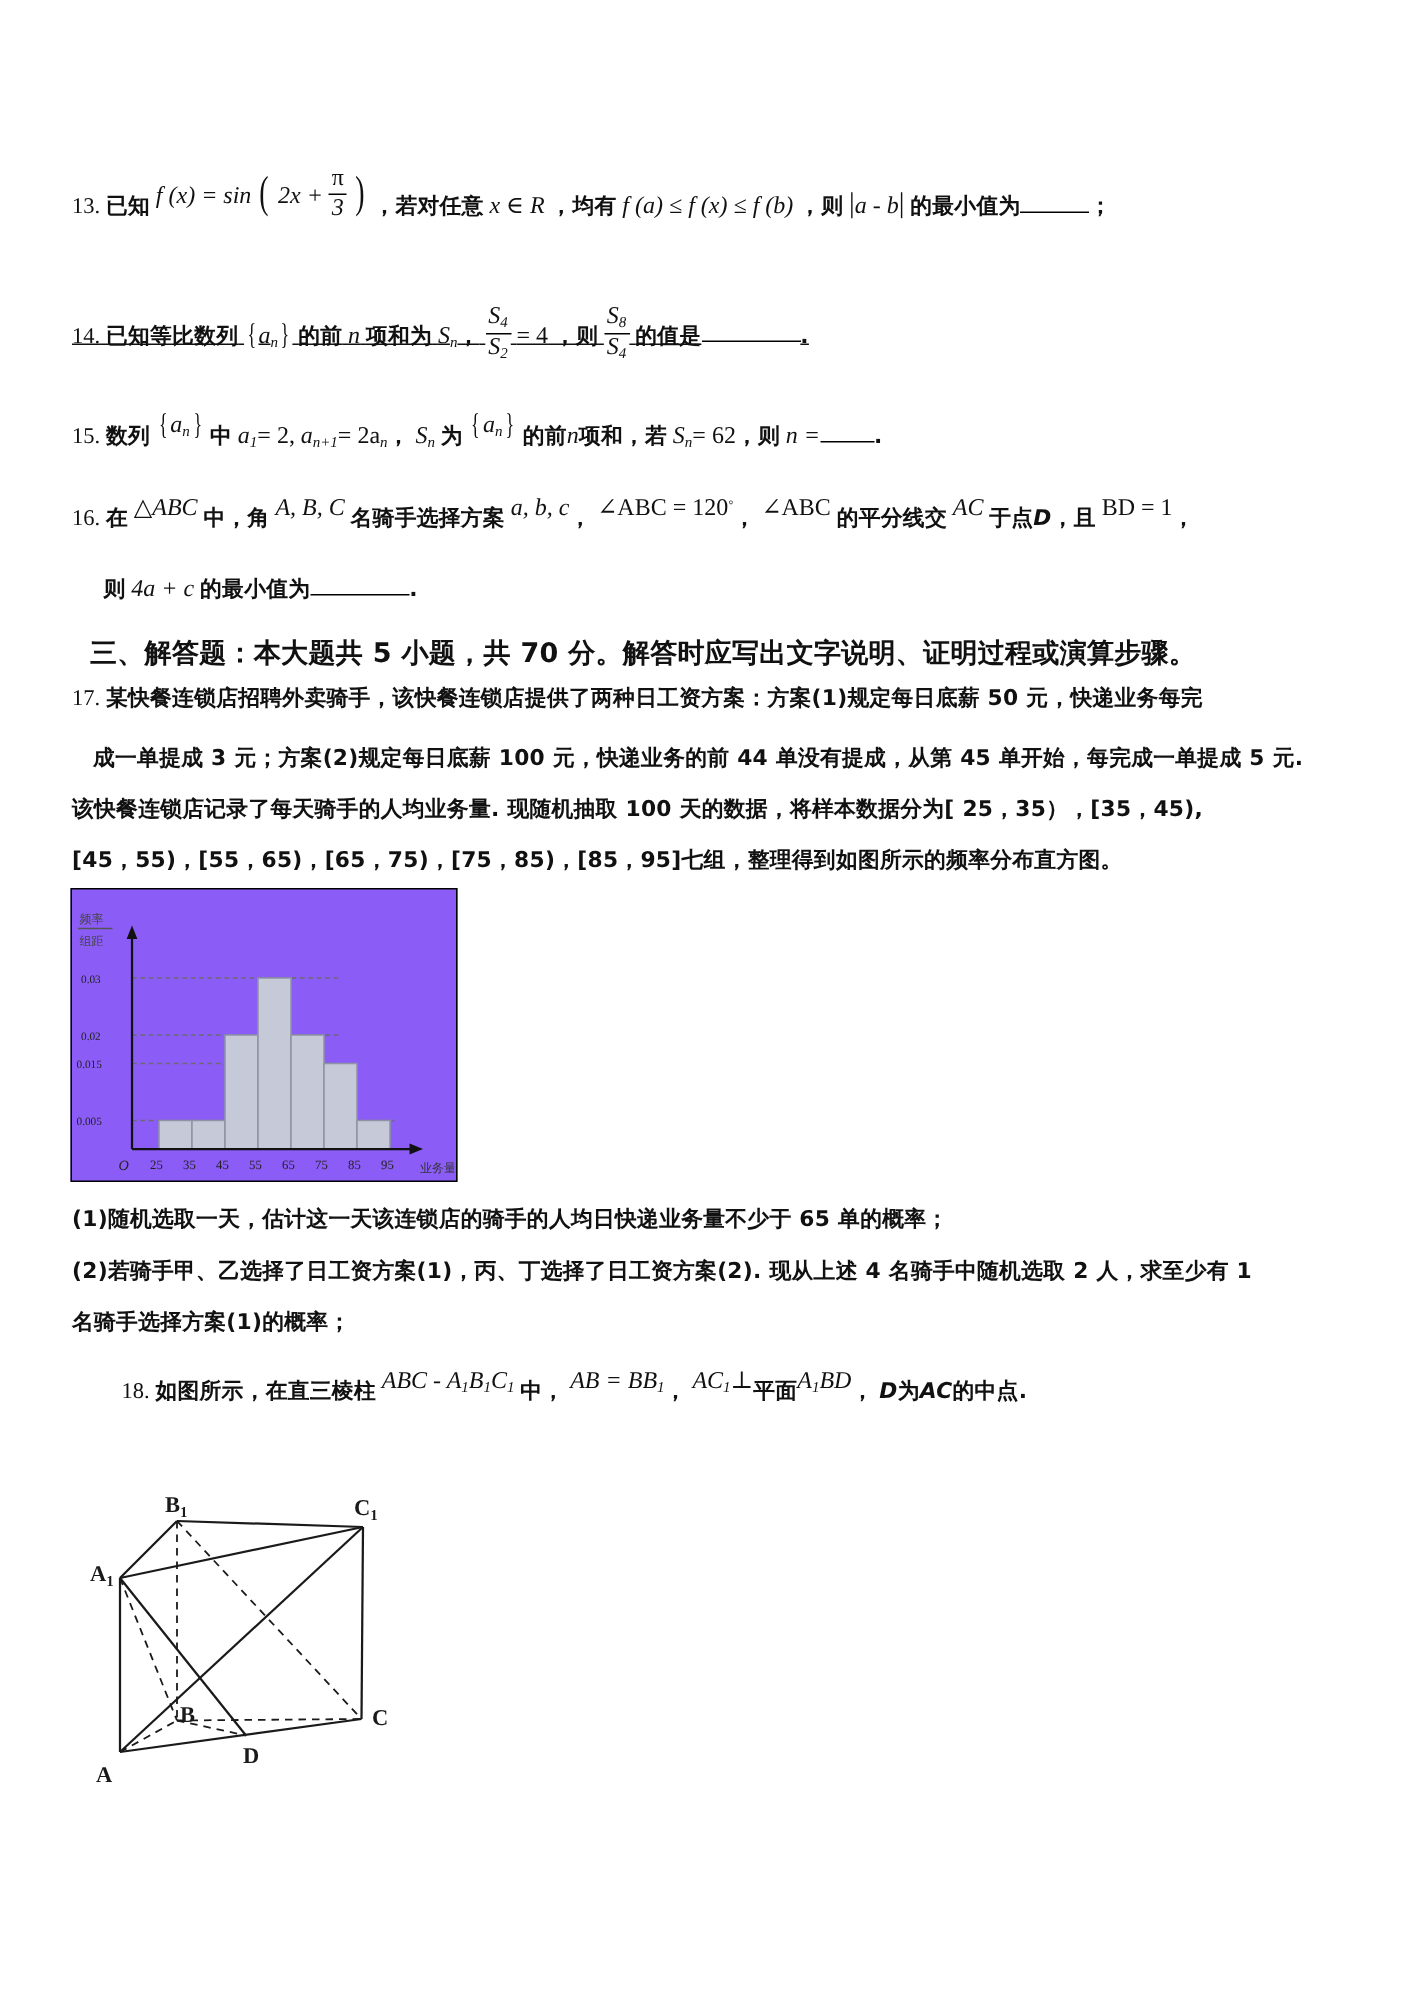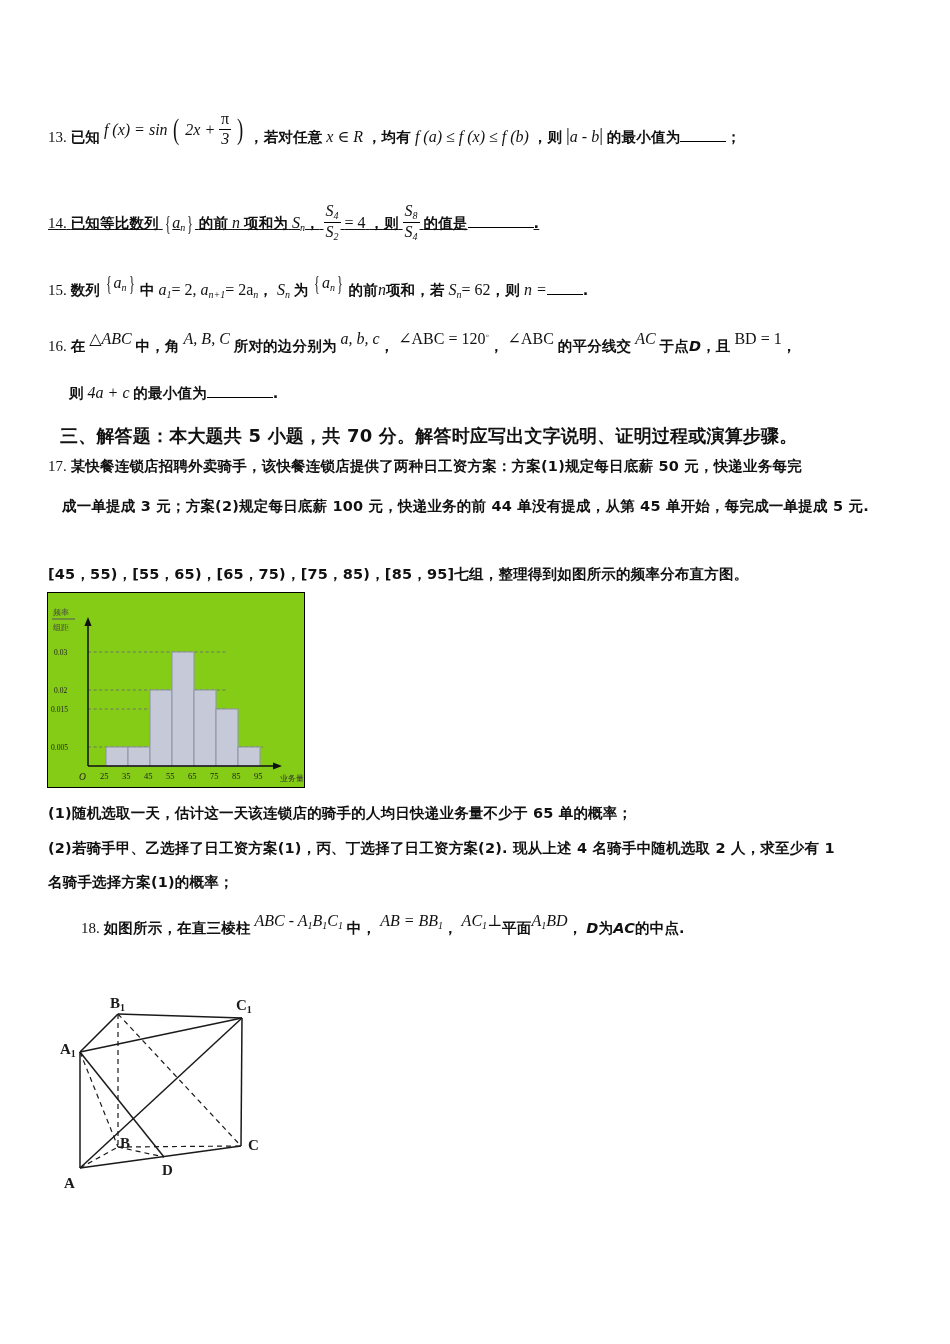--- a/index.html
+++ b/index.html
@@ -108,21 +108,21 @@
   }
 
   
   #histogram-figure {
     position: absolute;
     left: 47px;
     top: 592px;
     width: 258px;
     height: 196px;
     border: 1.4px solid #000;
-    background: #84cc16;
+    background: #8b5cf6;
     box-sizing: border-box;
   }
   #histogram-svg { display: block; }
 
   
   #prism-figure {
     position: absolute;
     left: 52px;
     top: 992px;
     width: 260px;
@@ -205,21 +205,21 @@
     <span class="mi">S</span><span class="sub mi">n</span><span class="mr">= 62</span><span class="cn">，则</span>
     <span class="mi">n =</span><span class="blank-l"></span><span class="cn">.</span>
   </div>
 
   <div class="qline" style="left:48px; top:335px;">
     <span class="num">16.</span>
     <span class="cn">在</span>
     <span class="raise mi">△ABC</span>
     <span class="cn">中，角</span>
     <span class="raise mi">A, B, C</span>
-    <span class="cn">所对的边分别为</span>
+    <span class="cn">名骑手选择方案</span>
     <span class="raise mi">a, b, c</span><span class="cn">，</span>
     <span class="raise mr">∠ABC = 120</span><span class="raise sup">◦</span><span class="cn">，</span>
     <span class="raise mr">∠ABC</span>
     <span class="cn">的平分线交</span>
     <span class="raise mi">AC</span>
     <span class="cn">于点</span><span class="cn" style="font-style:italic;">D</span><span class="cn">，且</span>
     <span class="raise mr">BD = 1</span><span class="cn">，</span>
   </div>
   <div class="qline" style="left:48px; top:382px;margin-left:21px;">
     <span class="cn">则</span>
@@ -227,20 +227,21 @@
     <span class="cn">的最小值为</span><span class="blank-m"></span><span class="cn">.</span>
   </div>
 
   <div class="qline cn" style="left:60px; top:424px; font-size:18px;">三、解答题：本大题共 5 小题，共 70 分。解答时应写出文字说明、证明过程或演算步骤。</div>
 
   <div class="qline" style="left:48px; top:456px;">
     <span class="num">17.</span>
     <span class="cn">某快餐连锁店招聘外卖骑手，该快餐连锁店提供了两种日工资方案：方案(1)规定每日底薪 50 元，快递业务每完</span>
   </div>
   <div class="qline cn" style="left:62px; top:497px;">成一单提成 3 元；方案(2)规定每日底薪 100 元，快递业务的前 44 单没有提成，从第 45 单开始，每完成一单提成 5 元.</div>
+  <div class="qline cn" style="left:48px; top:531px;">该快餐连锁店记录了每天骑手的人均业务量. 现随机抽取 100 天的数据，将样本数据分为[ 25，35），[35，45),</div>
   <div class="qline cn" style="left:48px; top:565px;">[45，55)，[55，65)，[65，75)，[75，85)，[85，95]七组，整理得到如图所示的频率分布直方图。</div>
 
   <div id="histogram-figure">
     <svg id="histogram-svg" width="255" height="193" viewBox="0 0 255 193" xmlns="http://www.w3.org/2000/svg">
 
       <g>
         <text x="5" y="22" font-family="DejaVu Sans, sans-serif" font-size="8" fill="#444">频率</text>
         <line x1="4" y1="26" x2="27" y2="26" stroke="#555" stroke-width="1"></line>
         <text x="5" y="37" font-family="DejaVu Sans, sans-serif" font-size="8" fill="#444">组距</text>
       </g>

